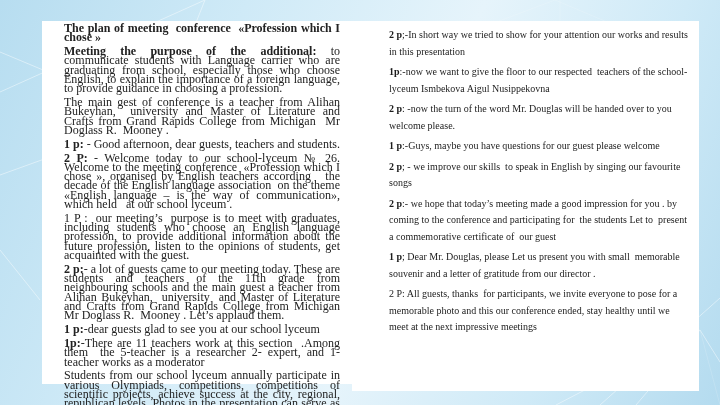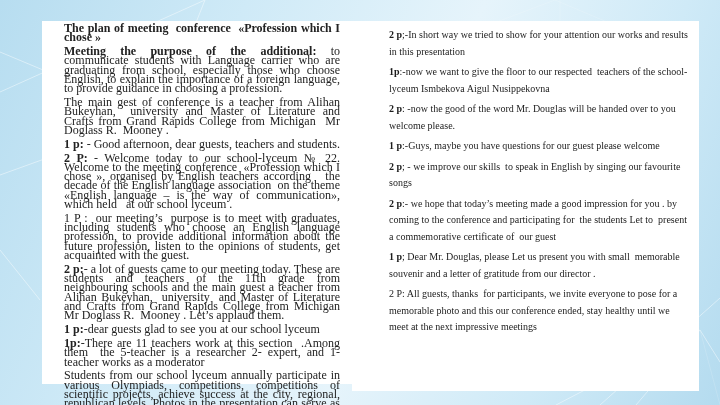--- a/index.html
+++ b/index.html
@@ -45,29 +45,29 @@
 </svg>
 
 <div class="sheet sheet-left"></div>
 <div class="sheet sheet-right"></div>
 
 <div class="col col-left">
     <p><b>The plan of meeting  conference  «Profession which I chose »</b></p>
     <p><b>Meeting the purpose of the additional:</b><span> to communicate students with Language carrier who are graduating from school, especially those who choose English, to explain the importance of a foreign language, to provide guidance in choosing a profession.</span></p>
     <p><span>The main gest of conference is a teacher from Alihan Bukeyhan,  university and Master of Literature and Crafts from Grand Rapids College from Michigan  Mr Doglass R.  Mooney .</span></p>
     <p><b>1 p:</b><span> - Good afternoon, dear guests, teachers and students.</span></p>
-    <p><b>2 P:</b><span> - Welcome today to our school-lyceum № 22. Welcome to the meeting conference  «Profession which I chose », organised by English teachers according   the decade of the English language association  on the theme «English language – is the way of communication», which held   at our school lyceum .</span></p>
+    <p><b>2 P:</b><span> - Welcome today to our school-lyceum № 26. Welcome to the meeting conference  «Profession which I chose », organised by English teachers according   the decade of the English language association  on the theme «English language – is the way of communication», which held   at our school lyceum .</span></p>
     <p><span>1 P :  our meeting’s  purpose is to meet with graduates, including students who choose an English language profession, to provide additional information about the future profession, listen to the opinions of students, get acquainted with the guest.</span></p>
     <p><b>2 p:</b><span>- a lot of guests came to our meeting today. These are students and teachers of the 11th grade from neighbouring schools and the main guest a teacher from Alihan Bukeyhan,  university  and Master of Literature and Crafts from Grand Rapids College from Michigan  Mr Doglass R.  Mooney . Let’s applaud them.</span></p>
     <p><b>1 p:</b><span>-dear guests glad to see you at our school lyceum</span></p>
     <p><b>1p:</b><span>-There are 11 teachers work at this section  .Among them  the 5-teacher is a researcher 2- expert, and 1-teacher works as a moderator</span></p>
     <p><span>Students from our school lyceum annually participate in various Olympiads, competitions, competitions of scientific projects, achieve success at the city, regional, republican levels. Photos in the presentation can serve as their proof also every year  students take ILTEST and show high scores. This year both students passed this test and received 5,6 points. We proud with them</span></p>
   </div>
 <div class="col col-right">
     <p><b>2 p</b><span>;-In short way we tried to show for your attention our works and results in this presentation</span></p>
     <p><b>1p</b><span>:-now we want to give the floor to our respected  teachers of the school-lyceum Ismbekova Aigul Nusippekovna</span></p>
-    <p><b>2 p</b><span>: -now the good of the word Mr. Douglas will be handed over to you welcome please.</span></p>
+    <p><b>2 p</b><span>: -now the turn of the word Mr. Douglas will be handed over to you welcome please.</span></p>
     <p><b>1 p</b><span>:-Guys, maybe you have questions for our guest please welcome</span></p>
     <p><b>2 p</b><span>; - we improve our skills  to speak in English by singing our favourite songs</span></p>
     <p><b>2 p</b><span>:- we hope that today’s meeting made a good impression for you . by coming to the conference and participating for  the students Let to  present a commemorative certificate of  our guest</span></p>
     <p><b>1 p</b><span>; Dear Mr. Douglas, please Let us present you with small  memorable souvenir and a letter of gratitude from our director .</span></p>
     <p><span>2 P: All guests, thanks  for participants, we invite everyone to pose for a memorable photo and this our conference ended, stay healthy until we meet at the next impressive meetings</span></p>
   </div>
 
 </body></html>

